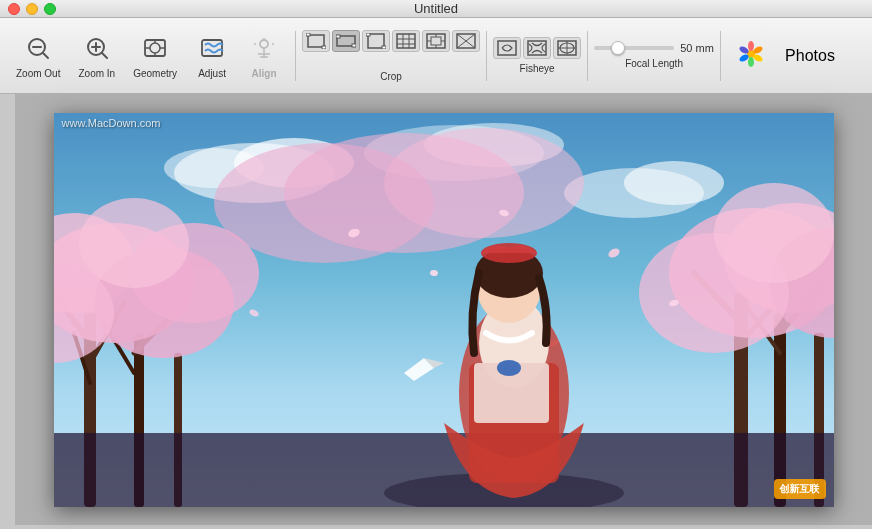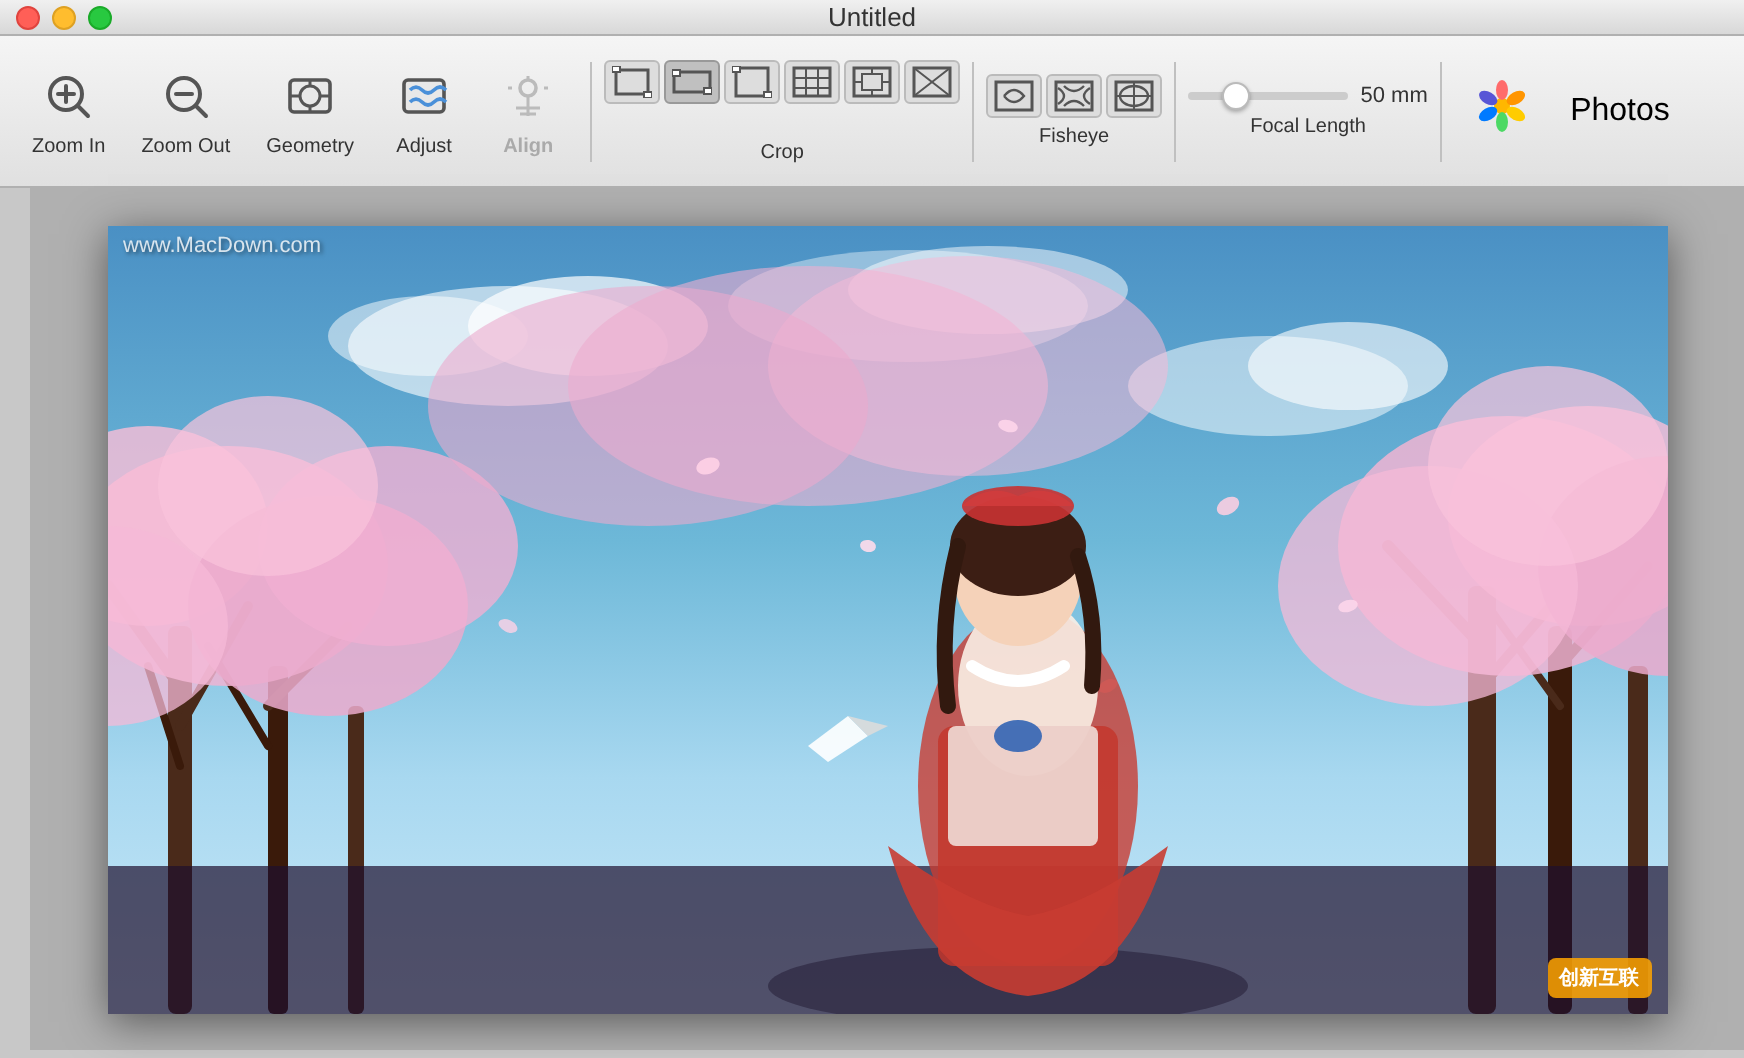--- a/index.html
+++ b/index.html
@@ -301,37 +301,37 @@
   </div>
   <span class="title-bar-title">Untitled</span>
 </div>
 
 <div class="toolbar">
 
   <button class="toolbar-btn">
     <div class="icon-wrap">
       <svg class="icon" viewBox="0 0 28 28" fill="none" xmlns="http://www.w3.org/2000/svg">
         <circle cx="13" cy="13" r="8" stroke="#555" stroke-width="2" fill="none"></circle>
+        <line x1="9" y1="13" x2="17" y2="13" stroke="#555" stroke-width="2" stroke-linecap="round"></line>
+        <line x1="19" y1="19" x2="24" y2="24" stroke="#555" stroke-width="2" stroke-linecap="round"></line>
+      </svg>
+    </div>
+    <span class="btn-label">Zoom Out</span>
+  </button>
+
+  <button class="toolbar-btn">
+    <div class="icon-wrap">
+      <svg class="icon" viewBox="0 0 28 28" fill="none" xmlns="http://www.w3.org/2000/svg">
+        <circle cx="13" cy="13" r="8" stroke="#555" stroke-width="2" fill="none"></circle>
         <line x1="13" y1="9" x2="13" y2="17" stroke="#555" stroke-width="2" stroke-linecap="round"></line>
         <line x1="9" y1="13" x2="17" y2="13" stroke="#555" stroke-width="2" stroke-linecap="round"></line>
         <line x1="19" y1="19" x2="24" y2="24" stroke="#555" stroke-width="2" stroke-linecap="round"></line>
       </svg>
     </div>
     <span class="btn-label">Zoom In</span>
-  </button>
-
-  <button class="toolbar-btn">
-    <div class="icon-wrap">
-      <svg class="icon" viewBox="0 0 28 28" fill="none" xmlns="http://www.w3.org/2000/svg">
-        <circle cx="13" cy="13" r="8" stroke="#555" stroke-width="2" fill="none"></circle>
-        <line x1="9" y1="13" x2="17" y2="13" stroke="#555" stroke-width="2" stroke-linecap="round"></line>
-        <line x1="19" y1="19" x2="24" y2="24" stroke="#555" stroke-width="2" stroke-linecap="round"></line>
-      </svg>
-    </div>
-    <span class="btn-label">Zoom Out</span>
   </button>
 
 
   <button class="toolbar-btn">
     <div class="icon-wrap">
       <svg class="icon" viewBox="0 0 28 28" fill="none" xmlns="http://www.w3.org/2000/svg">
         <rect x="4" y="6" width="20" height="16" rx="2" stroke="#555" stroke-width="1.8" fill="#e8e8e8"></rect>
         <circle cx="14" cy="14" r="5" stroke="#555" stroke-width="1.5" fill="none"></circle>
         <line x1="14" y1="6" x2="14" y2="9" stroke="#555" stroke-width="1.5"></line>
         <line x1="14" y1="19" x2="14" y2="22" stroke="#555" stroke-width="1.5"></line>

